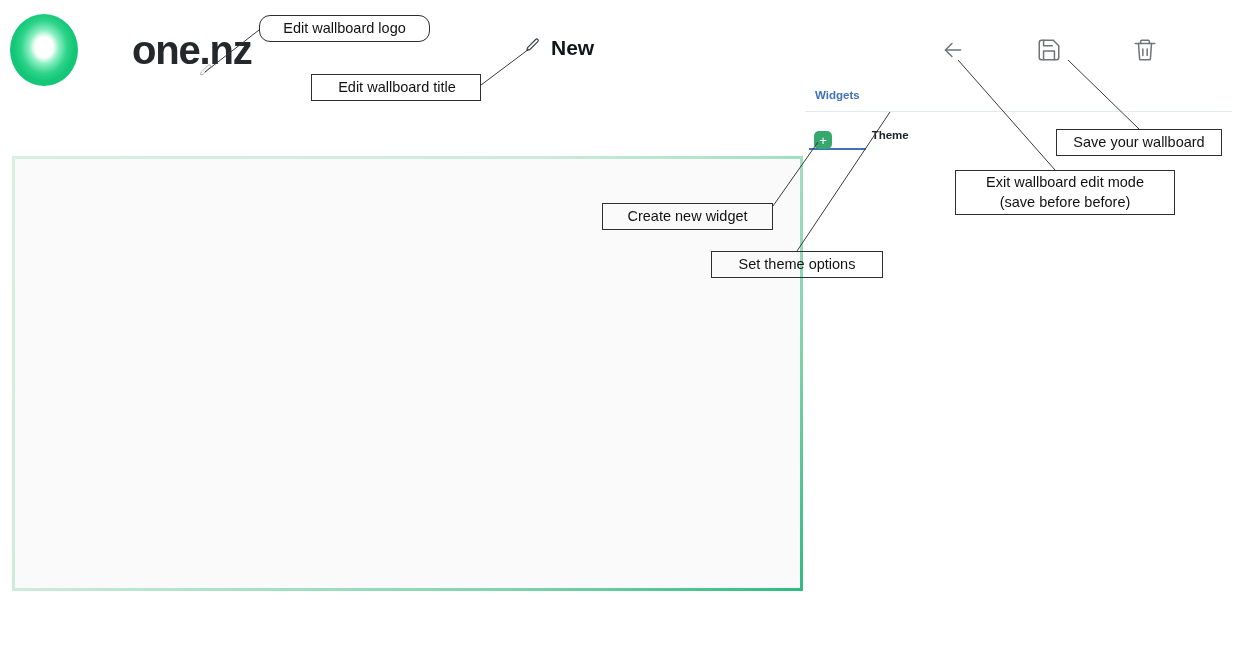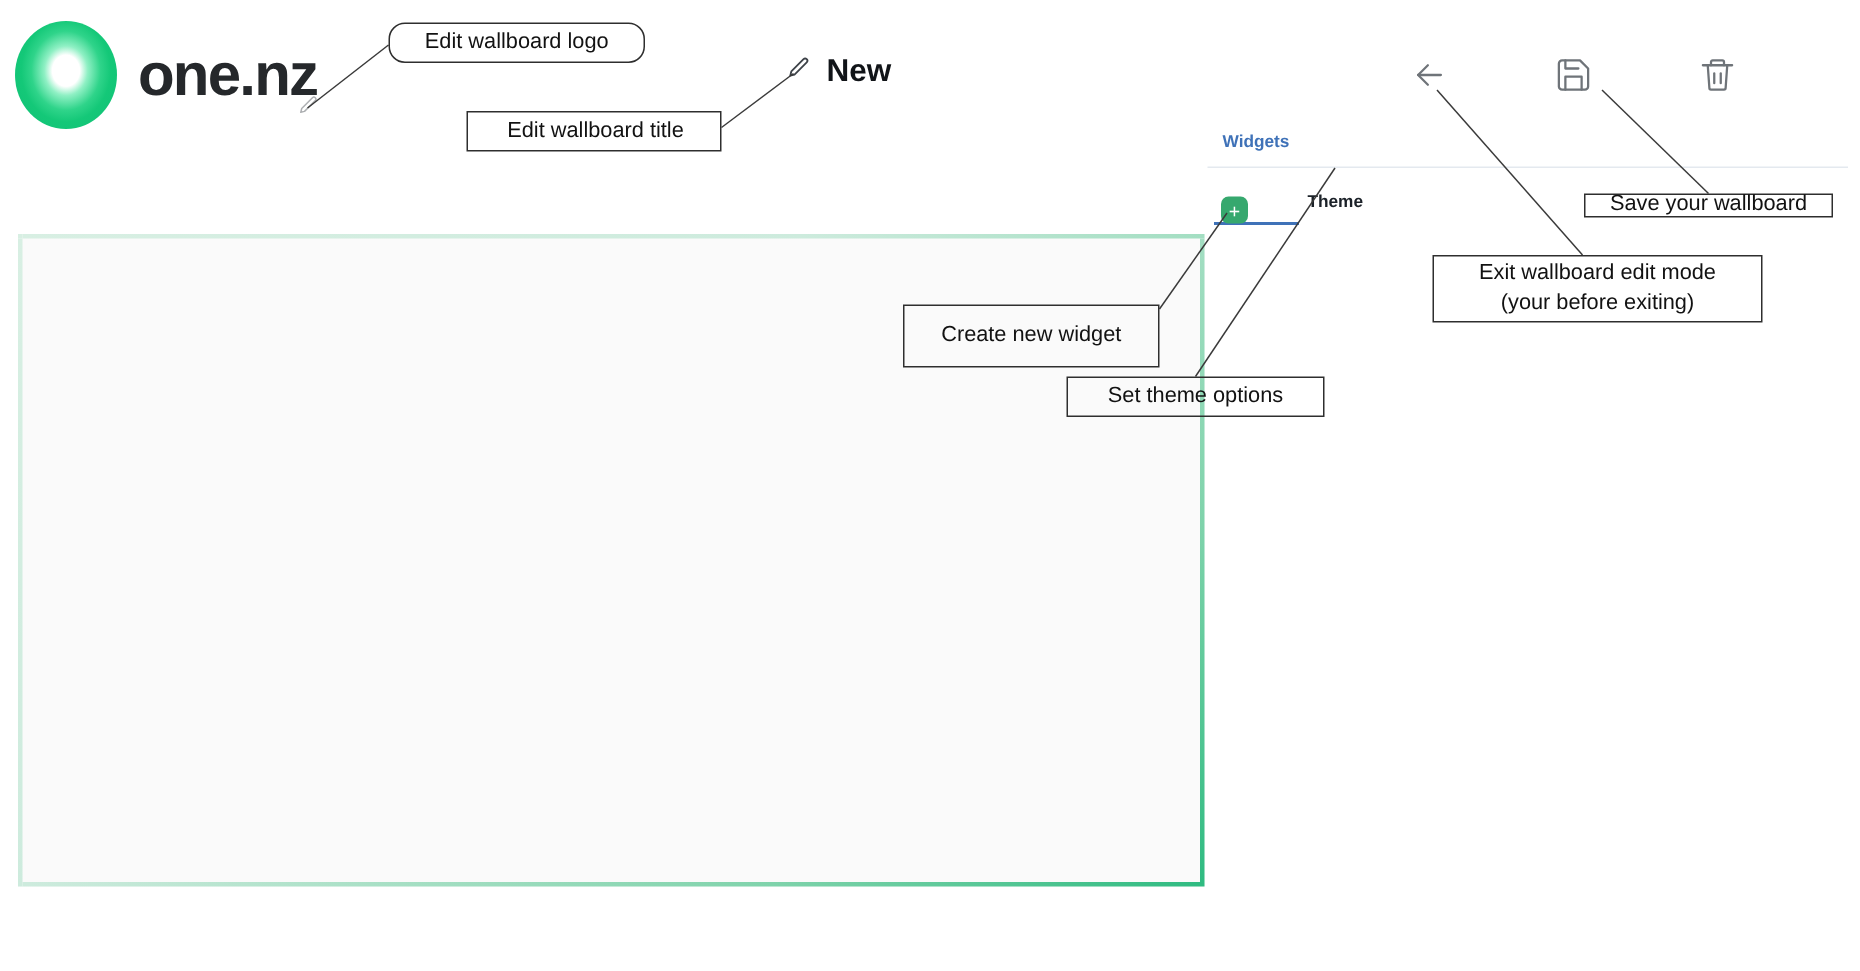--- a/index.html
+++ b/index.html
@@ -34,26 +34,27 @@
         #12c477 78%,
         rgba(18,196,119,0.55) 90%,
         rgba(18,196,119,0.06) 100%);
   }
   #brand-text {
     font-size: 40px;
     font-weight: bold;
     letter-spacing: -1.2px;
     color: #25282b;
     line-height: 1;
+    margin-left: 40px;
   }
 
   
   #wallboard-title-row {
     position: absolute; left: 524px; top: 37px;
-    display: flex; align-items: flex-start; gap: 10px;
+    display: flex; align-items: center; gap: 10px;
   }
   #wallboard-title {
     font-size: 21px; font-weight: bold;
     color: #111418; line-height: 1;
   }
 
   
   #logo-edit-pencil {
     position: absolute; left: 198px; top: 63px;
     opacity: .45;
@@ -119,23 +120,23 @@
     font-size: 14.5px;
     color: #121212;
     display: flex; align-items: center; justify-content: center;
     text-align: center;
     line-height: 1.33;
     padding: 2px 10px;
     white-space: pre-line;
   }
   #annot-logo   { left: 259px; top: 15px;  width: 171px; height: 27px; border-radius: 11px; }
   #annot-title  { left: 311px; top: 74px;  width: 170px; height: 27px; padding-left: 12px; }
-  #annot-widget { left: 602px; top: 203px; width: 171px; height: 42px; }
+  #annot-widget { left: 602px; top: 203px; width: 171px; height: 27px; }
   #annot-theme  { left: 711px; top: 251px; width: 172px; height: 27px; text-align: right; }
-  #annot-save   { left: 1056px; top: 129px; width: 166px; height: 16px; }
+  #annot-save   { left: 1056px; top: 129px; width: 166px; height: 27px; }
   #annot-exit   { left: 955px; top: 170px;  width: 220px; height: 45px; }
 
   #leader-lines {
     position: absolute; left: 0; top: 0;
     width: 1240px; height: 647px;
     pointer-events: none;
   }
 </style>
 </head>
 <body>
@@ -207,13 +208,13 @@
     <line x1="1055" y1="170" x2="958" y2="60"></line>
   </g>
 </svg>
 
 <div class="annot-box" id="annot-logo">Edit wallboard logo</div>
 <div class="annot-box" id="annot-title">Edit wallboard title</div>
 <div class="annot-box" id="annot-widget">Create new widget</div>
 <div class="annot-box" id="annot-theme">Set theme options</div>
 <div class="annot-box" id="annot-save">Save your wallboard</div>
 <div class="annot-box" id="annot-exit">Exit wallboard edit mode
-(your before exiting)</div>
+(save before before)</div>
 
 </body></html>

